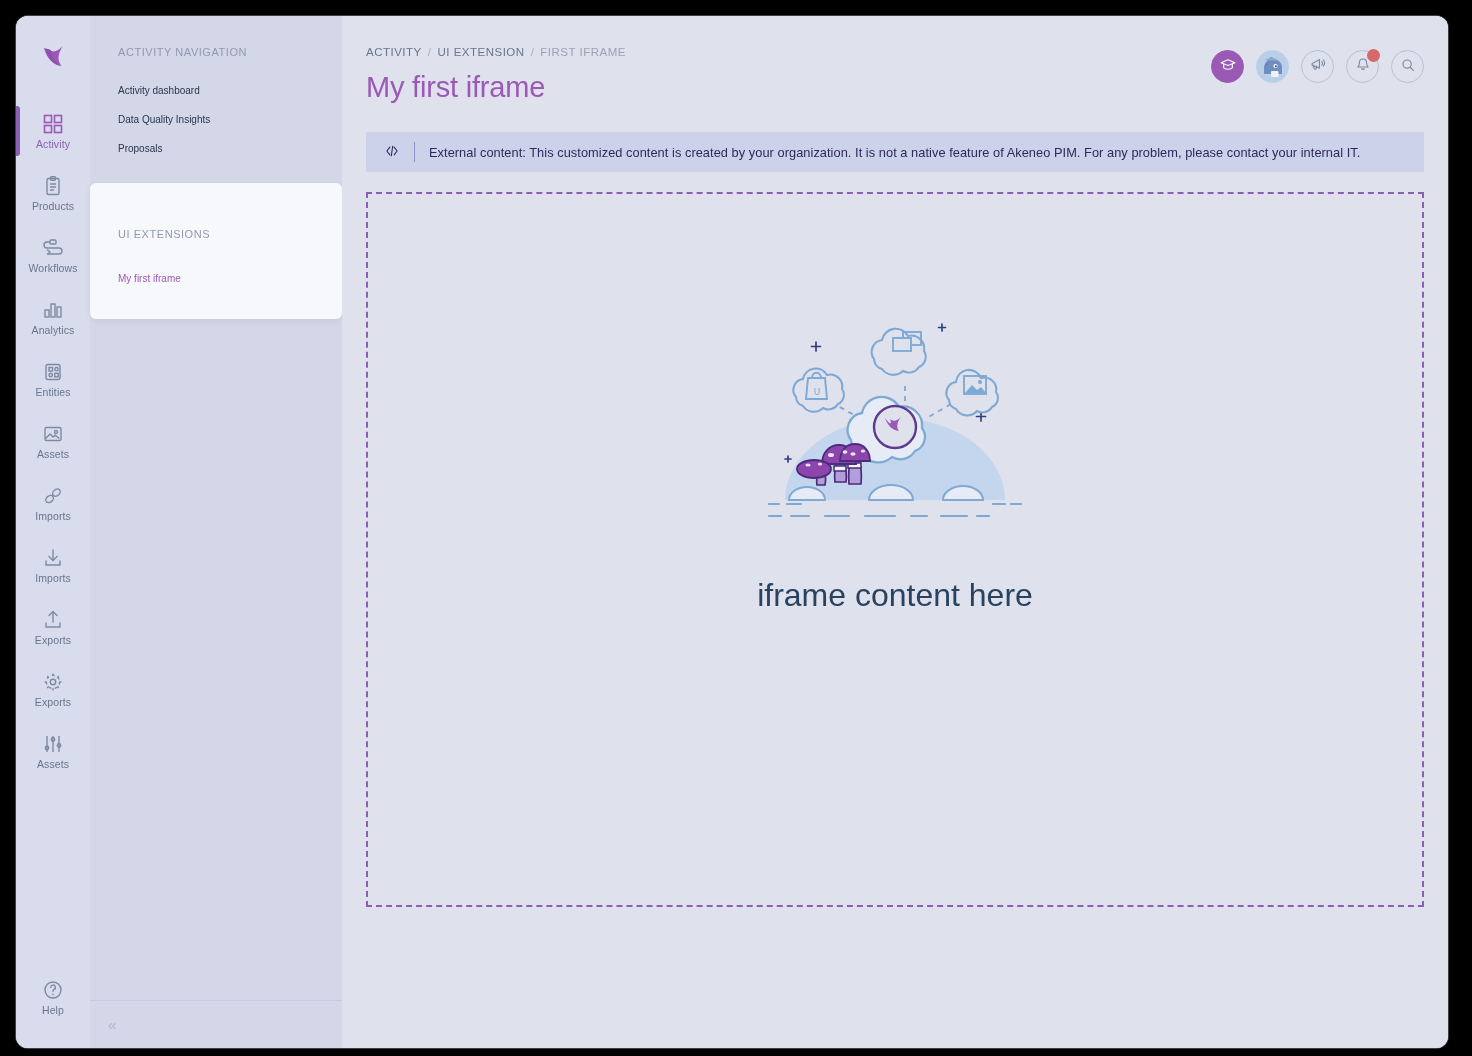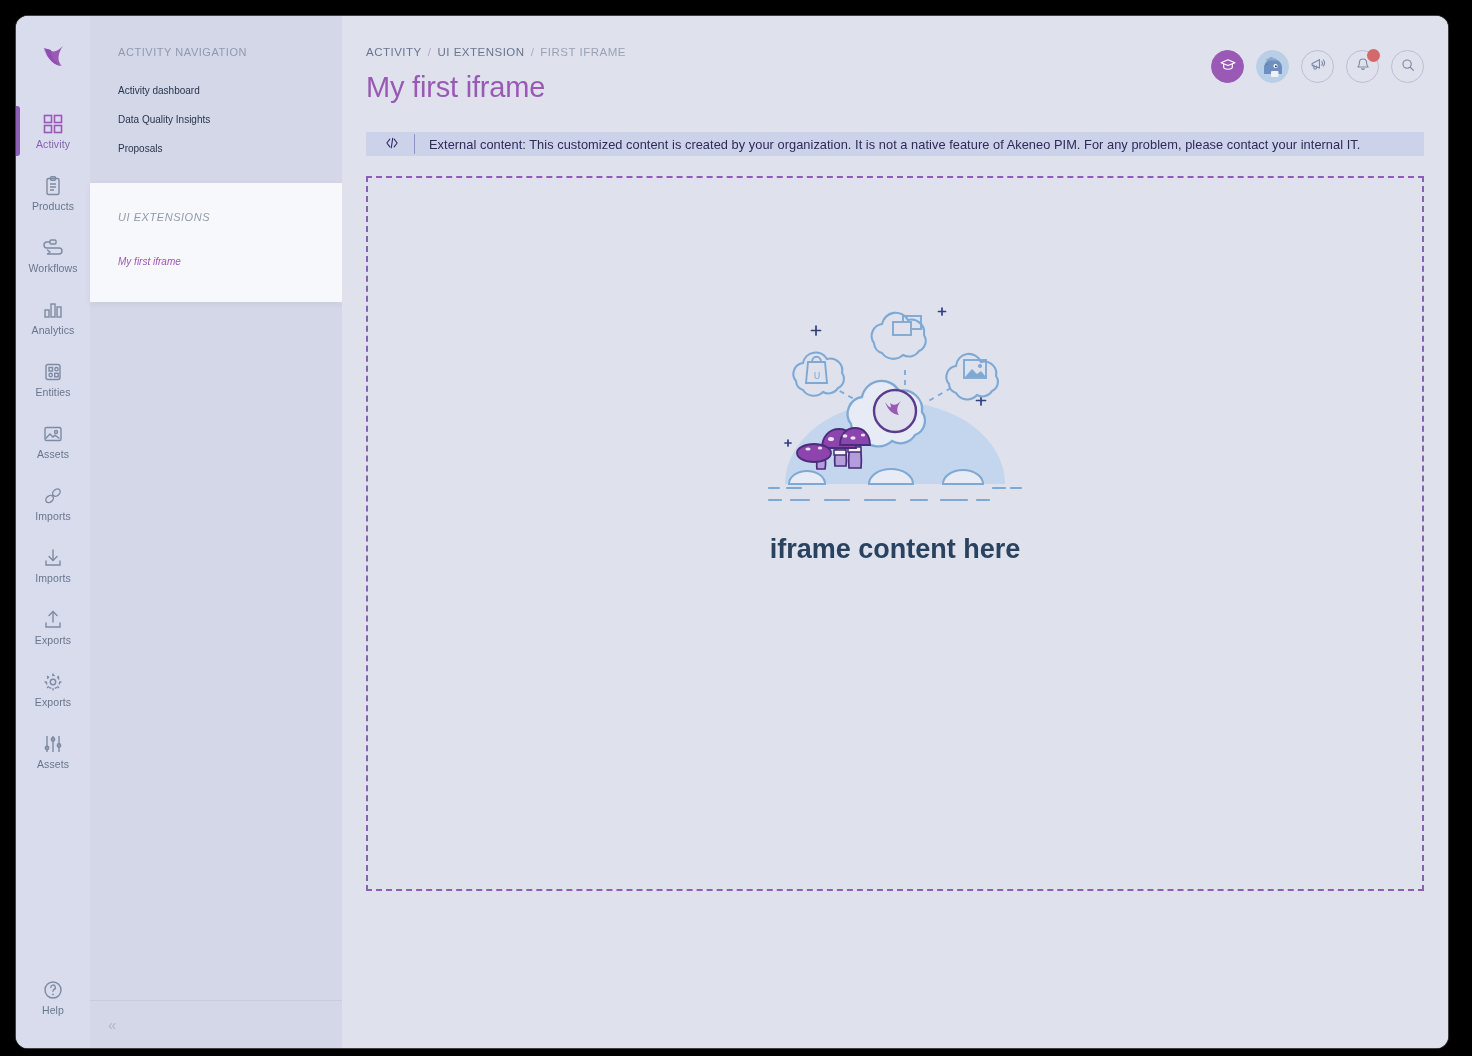--- a/index.html
+++ b/index.html
@@ -104,24 +104,23 @@
   .nav-link {
     display: block;
     font-size: 10px;
     color: #28354f;
     padding: 9px 0 9px 28px;
     cursor: pointer;
   }
   .nav-group {
     margin: 20px 0 0 0;
     background: #f7f8fc;
-    border-radius: 0;
-    padding: 28px 0 26px 0;
+    border-radius: 6px;
+    padding: 45px 0 26px 0;
     box-shadow: 0 2px 6px rgba(40,53,79,0.07);
-    font-style: italic;
   }
   .nav-group .sec-title { margin-bottom: 24px; }
   .nav-link.sel { color: #9b59b6; }
   .collapse-bar {
     height: 48px;
     border-top: 1px solid #c6cbdf;
     display: flex;
     align-items: center;
     padding-left: 18px;
   }
@@ -182,21 +181,21 @@
     position: absolute;
     top: -2px; right: -2px;
     width: 13px; height: 13px;
     border-radius: 50%;
     background: #d4686a;
   }
 
   
   .banner {
     margin-top: 28px;
-    height: 24px;
+    height: 40px;
     background: #ccd2ea;
     display: flex;
     align-items: center;
     padding: 0 18px;
     gap: 14px;
     font-size: 12.8px;
     color: #2e2a5a;
   }
   .banner .vbar { width: 1px; height: 20px; background: #8d93c4; }
   .banner .txt { letter-spacing: .05px; }
@@ -207,24 +206,24 @@
     height: 715px;
     border: 2px dashed #8b5fb5;
     display: flex;
     flex-direction: column;
     align-items: center;
     justify-content: flex-start;
     padding-top: 120px;
   }
   .illus { width: 260px; height: 212px; }
   .iframe-caption {
-    margin-top: 24px;
-    font-size: 27px;
+    margin-top: 51px;
+    font-size: 32px;
     color: #28425f;
-    font-weight: 700;
+    font-weight: 400;
   }
 </style>
 </head>
 <body>
 
 <div id="shot">
   <div id="frame">
     <div id="app">
 
       <nav class="rail">

